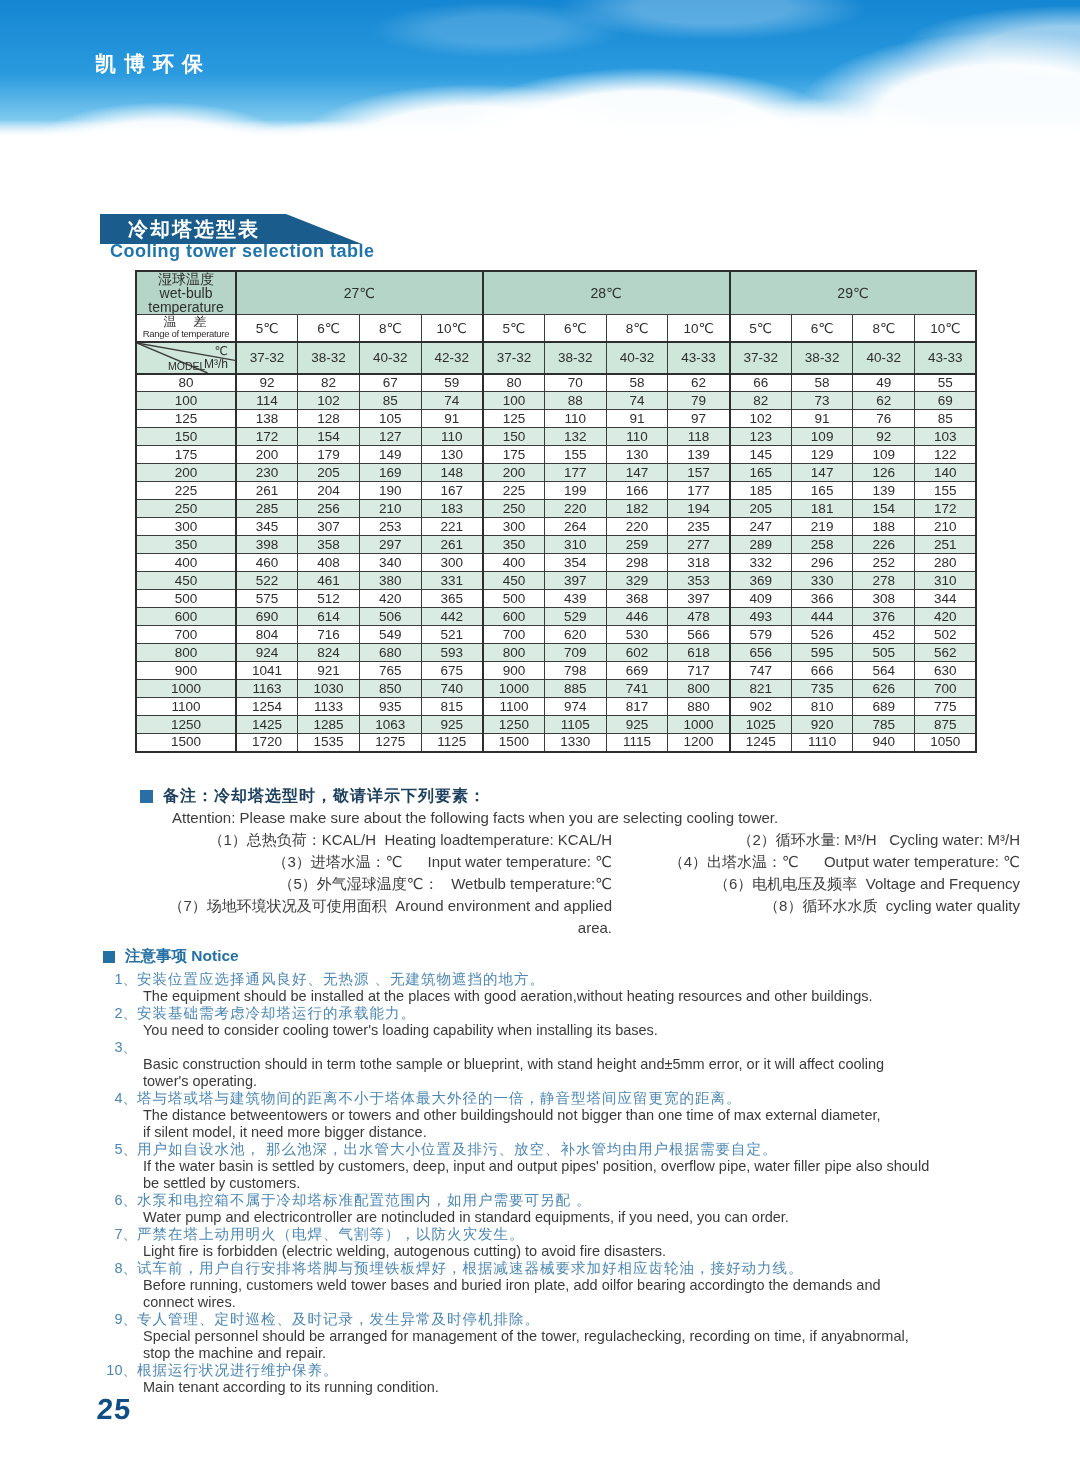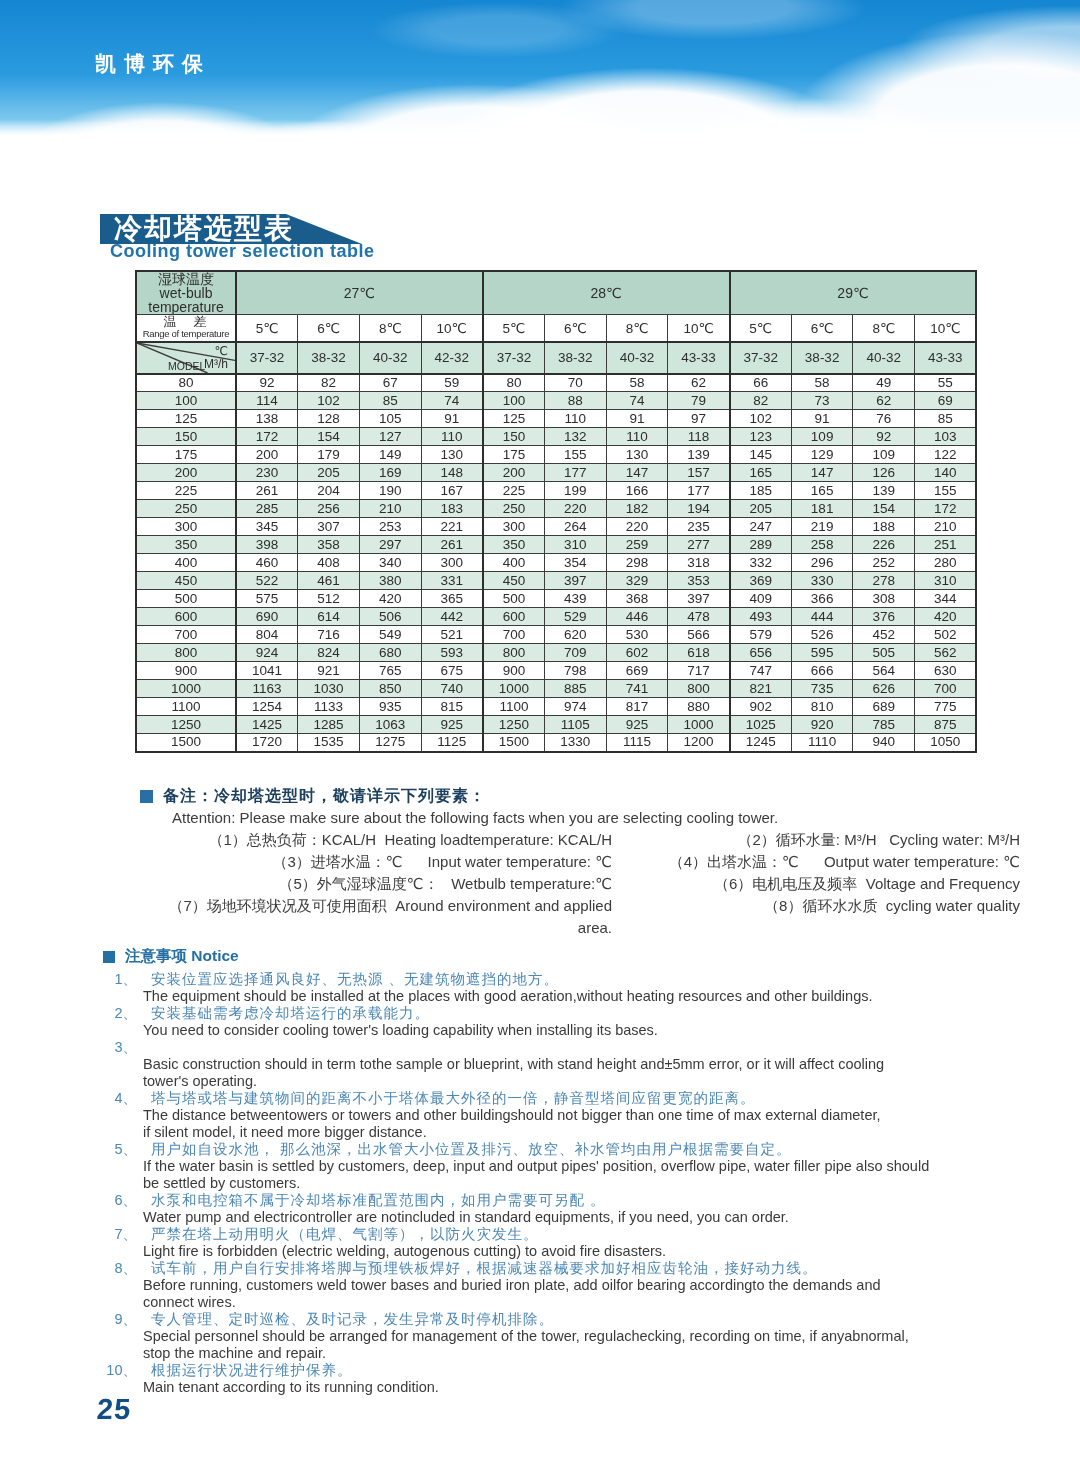--- a/index.html
+++ b/index.html
@@ -23,22 +23,22 @@
       linear-gradient(180deg, #1486d2 0%, #2b9bdf 55%, #7ec9ef 88%, #c9e9fa 100%);
   }
   .sky::after { content:""; position:absolute; left:0; bottom:0; width:100%; height:16px;
     background:linear-gradient(180deg, rgba(255,255,255,0), #ffffff); }
   .brand { position:absolute; left:95px; top:50px; color:#fff; font-weight:bold;
     font-size:21px; letter-spacing:8px; }
 
   
   .banner { position:absolute; left:100px; top:214px; width:262px; height:30px;
     background:#1a5d8c; clip-path:polygon(0 0, 71% 0, 100% 100%, 0 100%); }
-  .banner span { display:block; color:#fff; font-weight:bold; font-size:28px;
-    line-height:30px; padding-left:14px; letter-spacing:2px; }
+  .banner span { display:block; color:#fff; font-weight:bold; font-size:20px;
+    line-height:30px; padding-left:28px; letter-spacing:2px; }
   .subtitle { position:absolute; left:110px; top:241px; color:#1f74ad;
     font-weight:bold; font-size:18px; letter-spacing:.5px; }
 
   
   table.sel { position:absolute; left:135px; top:270px; width:840px;
     border-collapse:collapse; table-layout:fixed; border:2px solid #2e2e2e; }
   table.sel th, table.sel td { border:1px solid #3c3c3c; text-align:center;
     font-weight:normal; color:#2e2e2e; overflow:hidden; }
   col.c-model { width:100px; }
   col.c-data  { width:61.7px; }
@@ -70,21 +70,21 @@
   .notes-right { flex:1; }
 
   
   .notice { position:absolute; left:103px; top:946px; width:965px; }
   .notice-title-row { display:flex; align-items:center; margin-bottom:4px;text-align:center; }
   .notice .sq { width:12px; height:12px; background:#2470a5; }
   .notice-title { font-weight:bold; font-size:15.5px; color:#2470a5; }
   .n-item { }
   .n-zh-row { display:flex; line-height:17px; }
   .n-num { flex:none; width:34px; text-align:right; color:#4c87b5; font-size:14.5px; }
-  .n-zh { margin-left:14px; color:#4c87b5; font-size:14.5px; white-space:nowrap; letter-spacing:1px; }
+  .n-zh { margin-left:0; color:#4c87b5; font-size:14.5px; white-space:nowrap; letter-spacing:1px; }
   .n-en { margin-left:40px; color:#3a3a3a; font-size:14.5px; line-height:17px; white-space:nowrap; }
 
   
   .page-num { position:absolute; left:97px; top:1393px; color:#114e85;
     font-weight:bold; font-size:29px; transform:skewX(-4deg); letter-spacing:1px; }
 </style>
 </head>
 <body>
 
 <div class="page">

